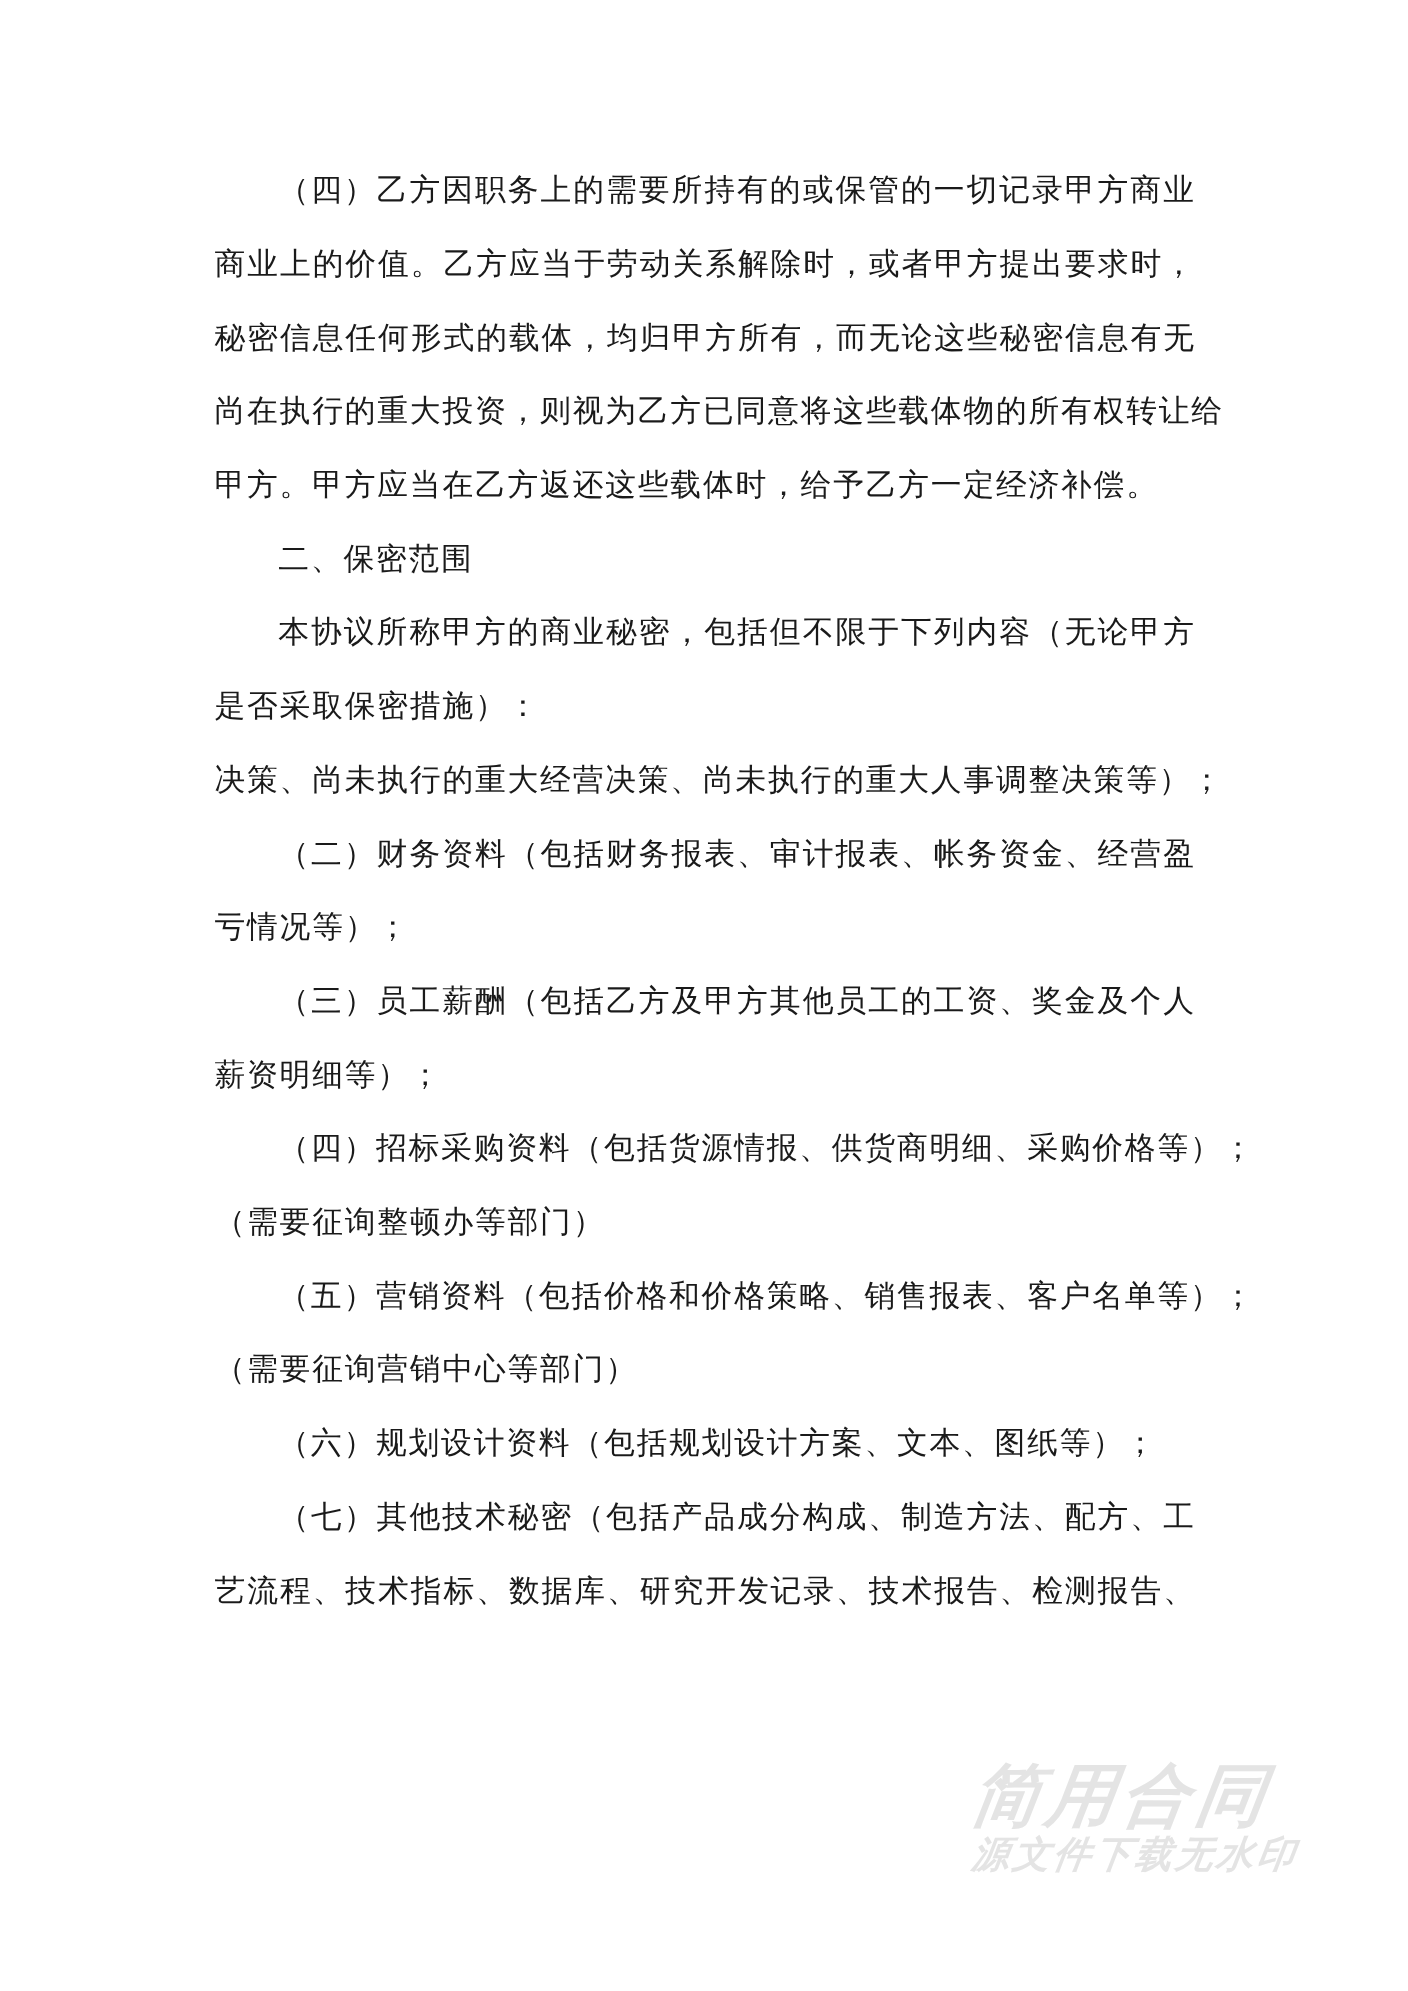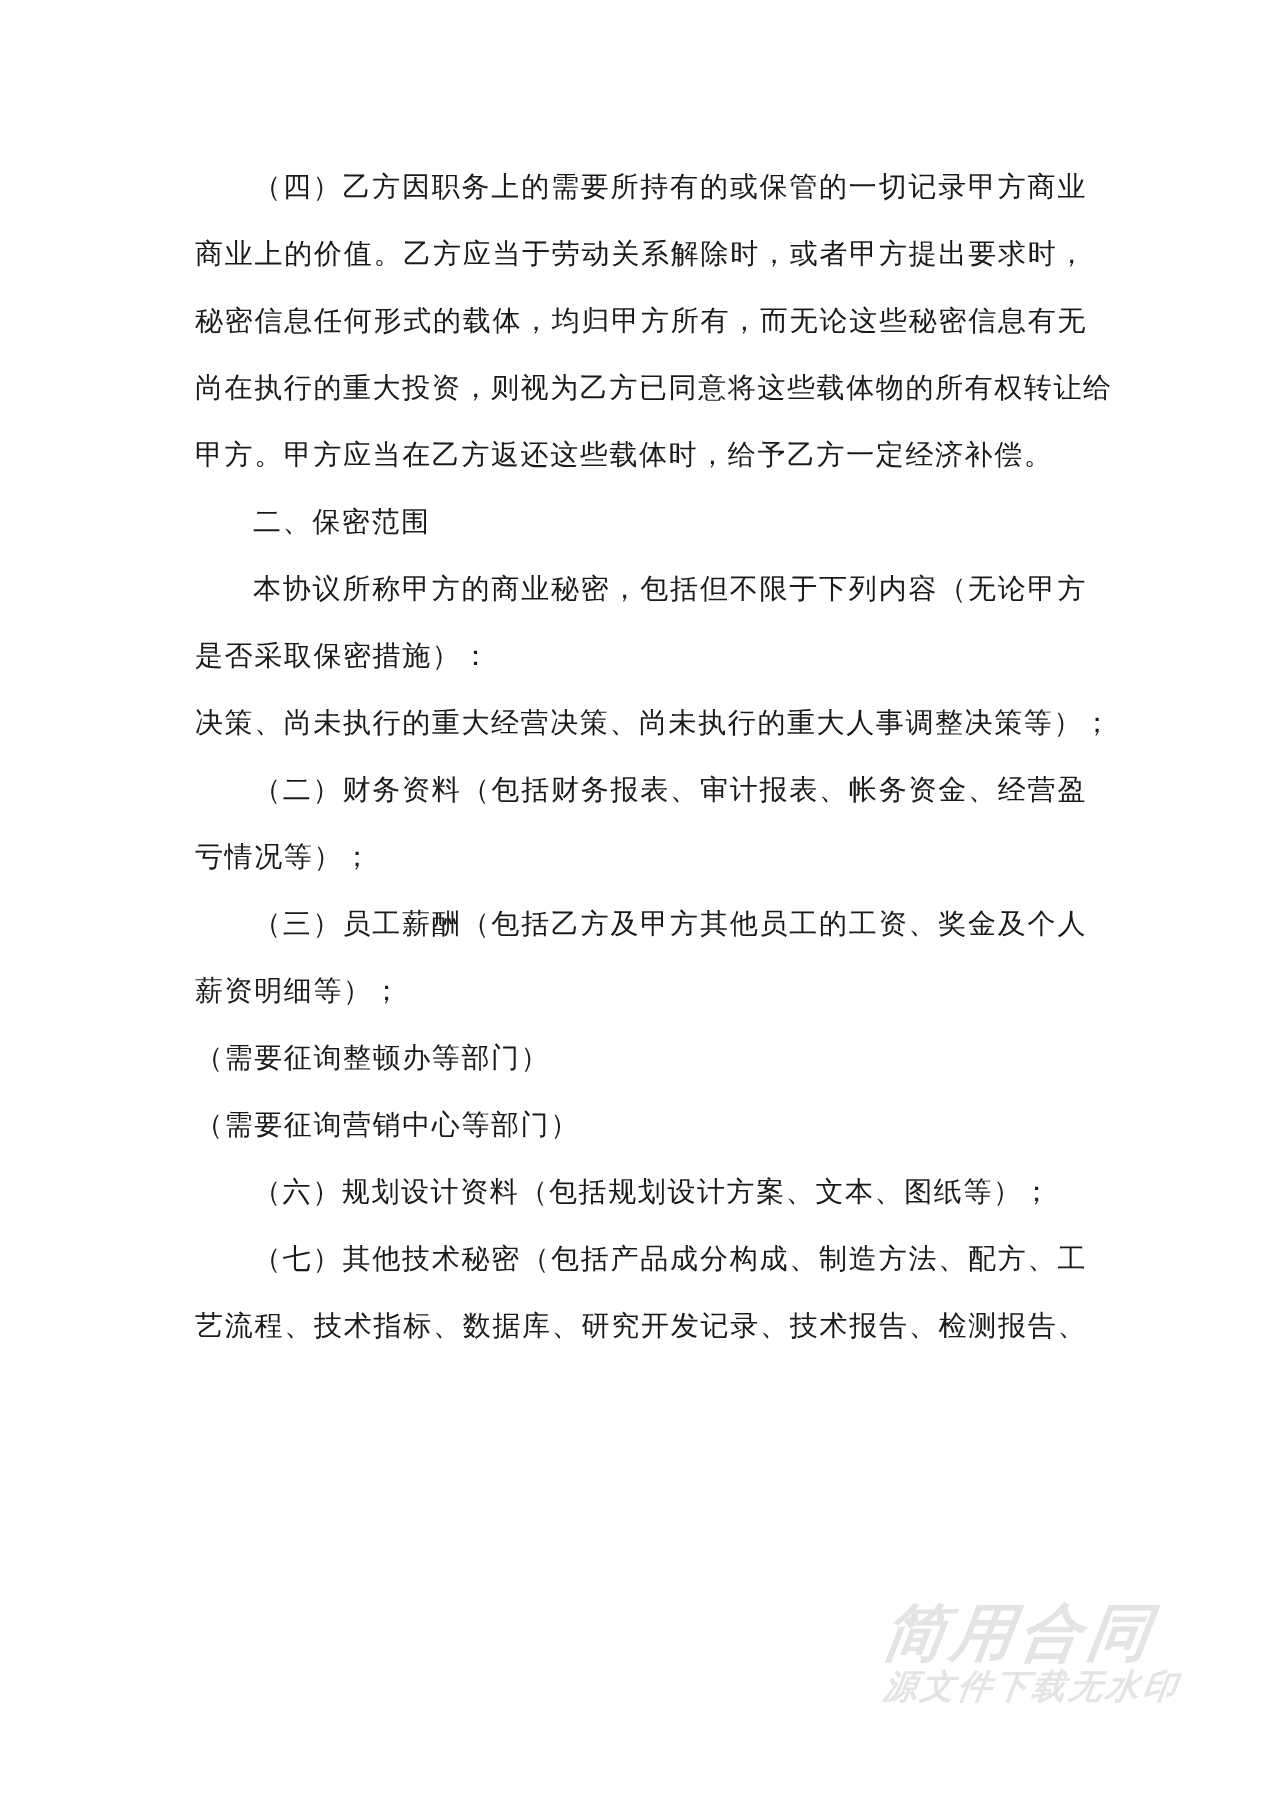--- a/index.html
+++ b/index.html
@@ -17,21 +17,21 @@
       position: absolute;
       left: 0;
       top: 0;
       width: 1280px;
       height: 1810px;
       background: #ffffff;
     }
     .content {
       position: absolute;
       left: 195px;
-      top: 153px;
+      top: 139px;
       width: 892px;
       font-family: "DejaVu Serif", "Liberation Serif", serif;
       color: #1a1a1a;
     }
     .line {
       height: 67px;
       line-height: 67px;
       font-size: 28px;
       white-space: nowrap;
       overflow: visible;
@@ -82,21 +82,23 @@
     <div class="line full">尚在执行的重大投资，则视为乙方已同意将这些载体物的所有权转让给</div>
     <div class="line">甲方。甲方应当在乙方返还这些载体时，给予乙方一定经济补偿。</div>
     <div class="line indent">二、保密范围</div>
     <div class="line indent full">本协议所称甲方的商业秘密，包括但不限于下列内容（无论甲方</div>
     <div class="line">是否采取保密措施）：</div>
     <div class="line full">决策、尚未执行的重大经营决策、尚未执行的重大人事调整决策等）；</div>
     <div class="line indent full">（二）财务资料（包括财务报表、审计报表、帐务资金、经营盈</div>
     <div class="line">亏情况等）；</div>
     <div class="line indent full">（三）员工薪酬（包括乙方及甲方其他员工的工资、奖金及个人</div>
     <div class="line">薪资明细等）；</div>
+    <div class="line indent full">（四）招标采购资料（包括货源情报、供货商明细、采购价格等）；</div>
     <div class="line">（需要征询整顿办等部门）</div>
+    <div class="line indent full">（五）营销资料（包括价格和价格策略、销售报表、客户名单等）；</div>
     <div class="line">（需要征询营销中心等部门）</div>
     <div class="line indent">（六）规划设计资料（包括规划设计方案、文本、图纸等）；</div>
     <div class="line indent full">（七）其他技术秘密（包括产品成分构成、制造方法、配方、工</div>
     <div class="line full">艺流程、技术指标、数据库、研究开发记录、技术报告、检测报告、</div>
   </div>
 
   <div class="watermark">
     <div class="wm-main">简用合同</div>
     <div class="wm-sub">源文件下载无水印</div>
   </div>

